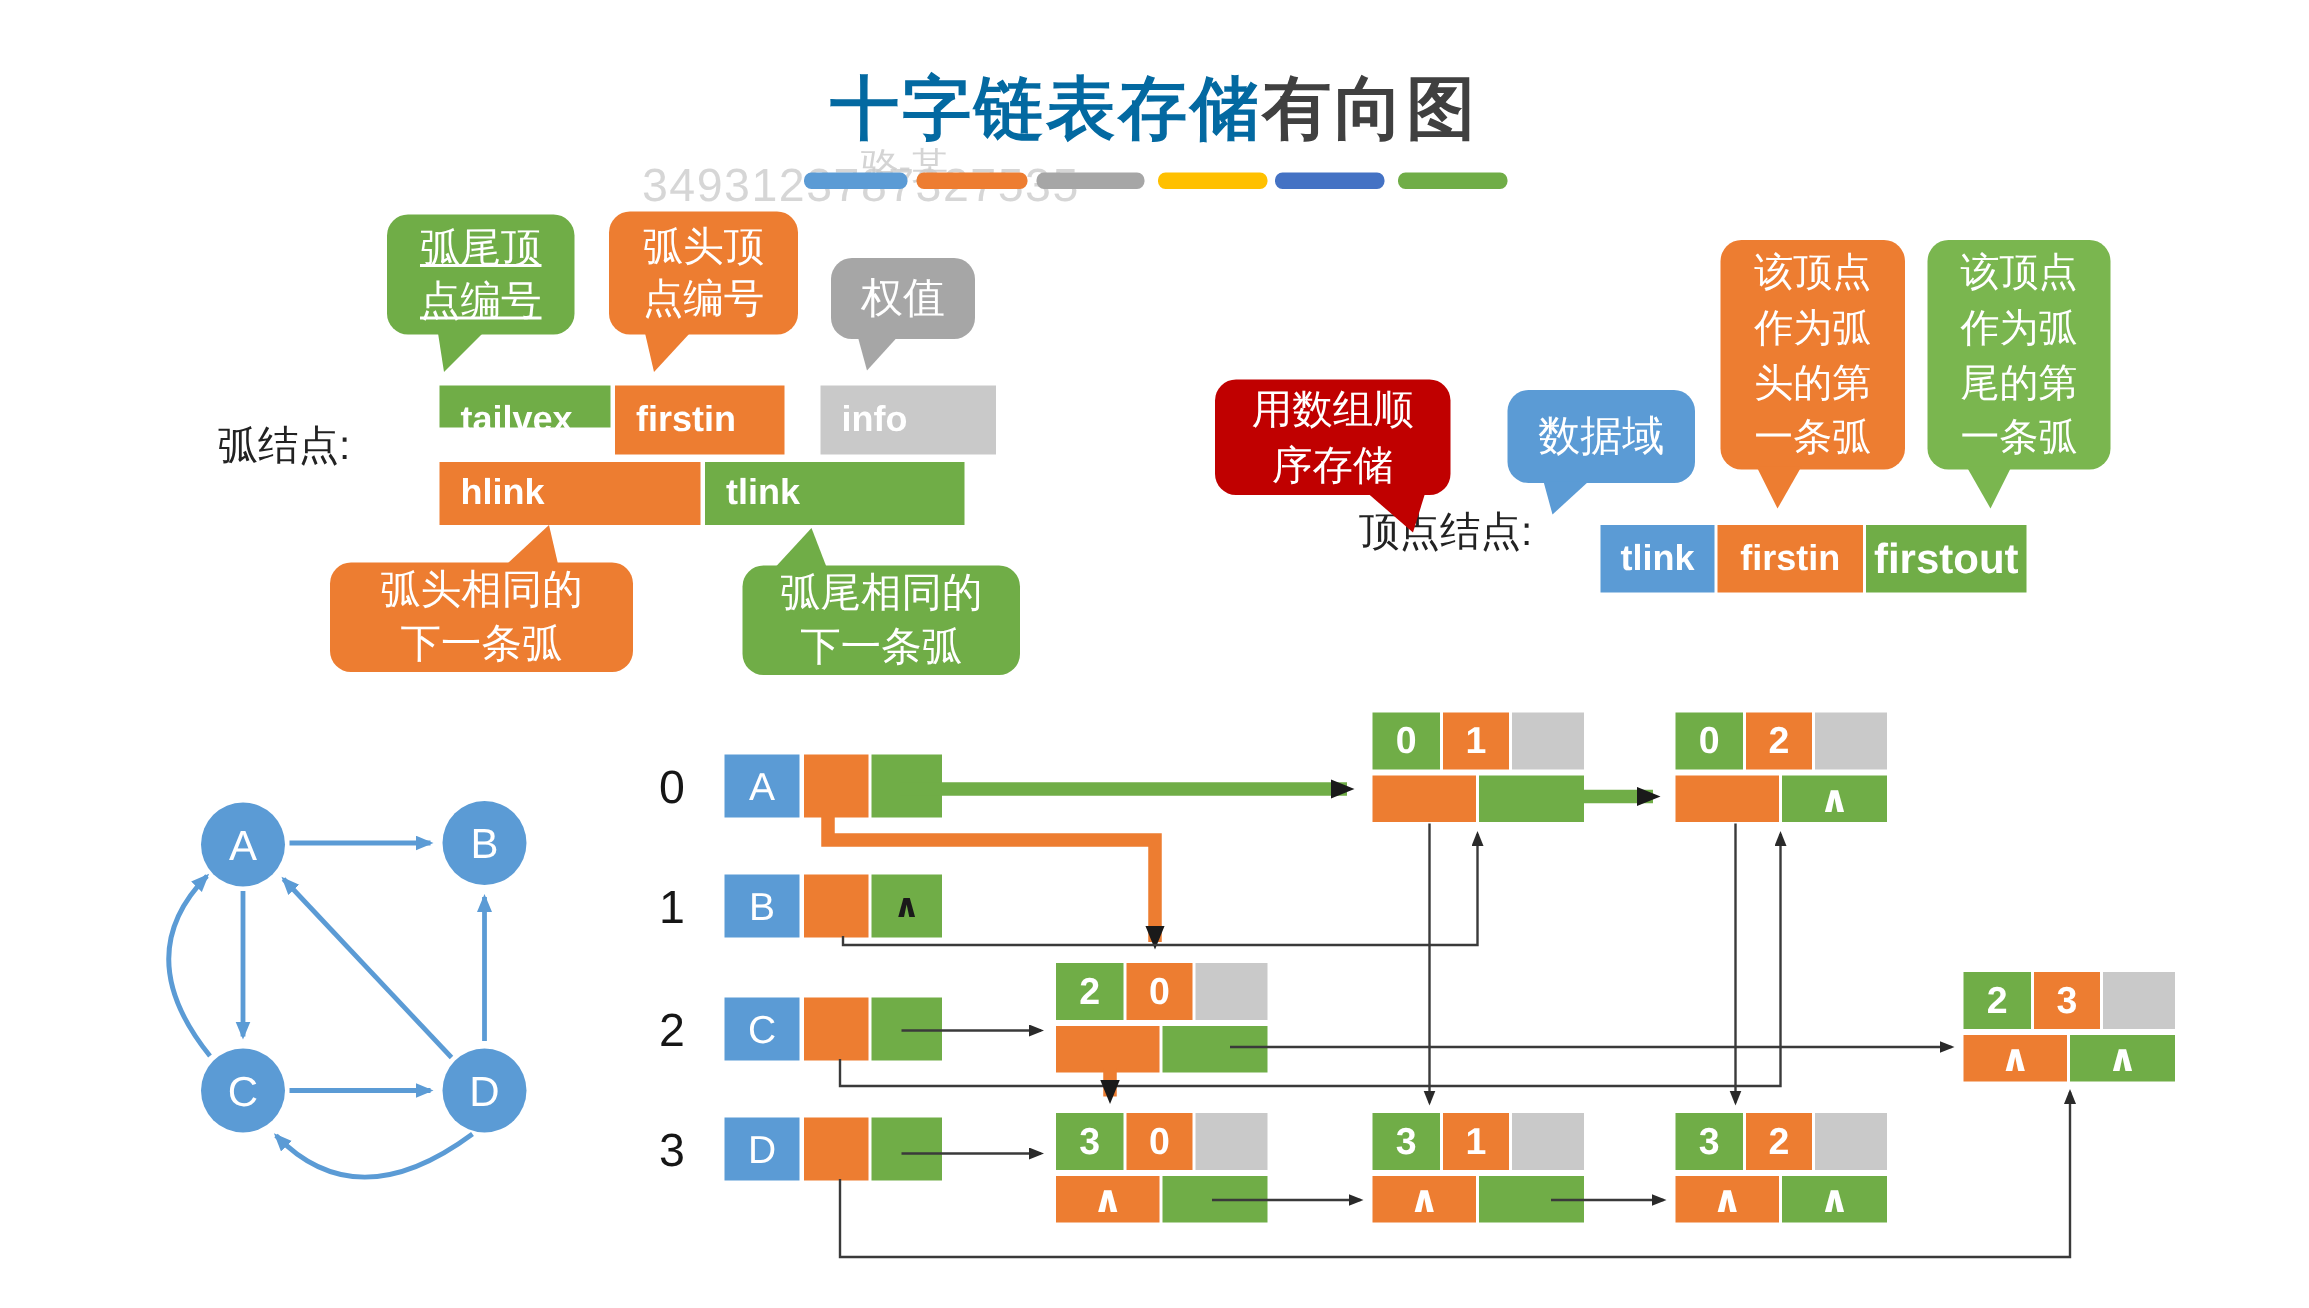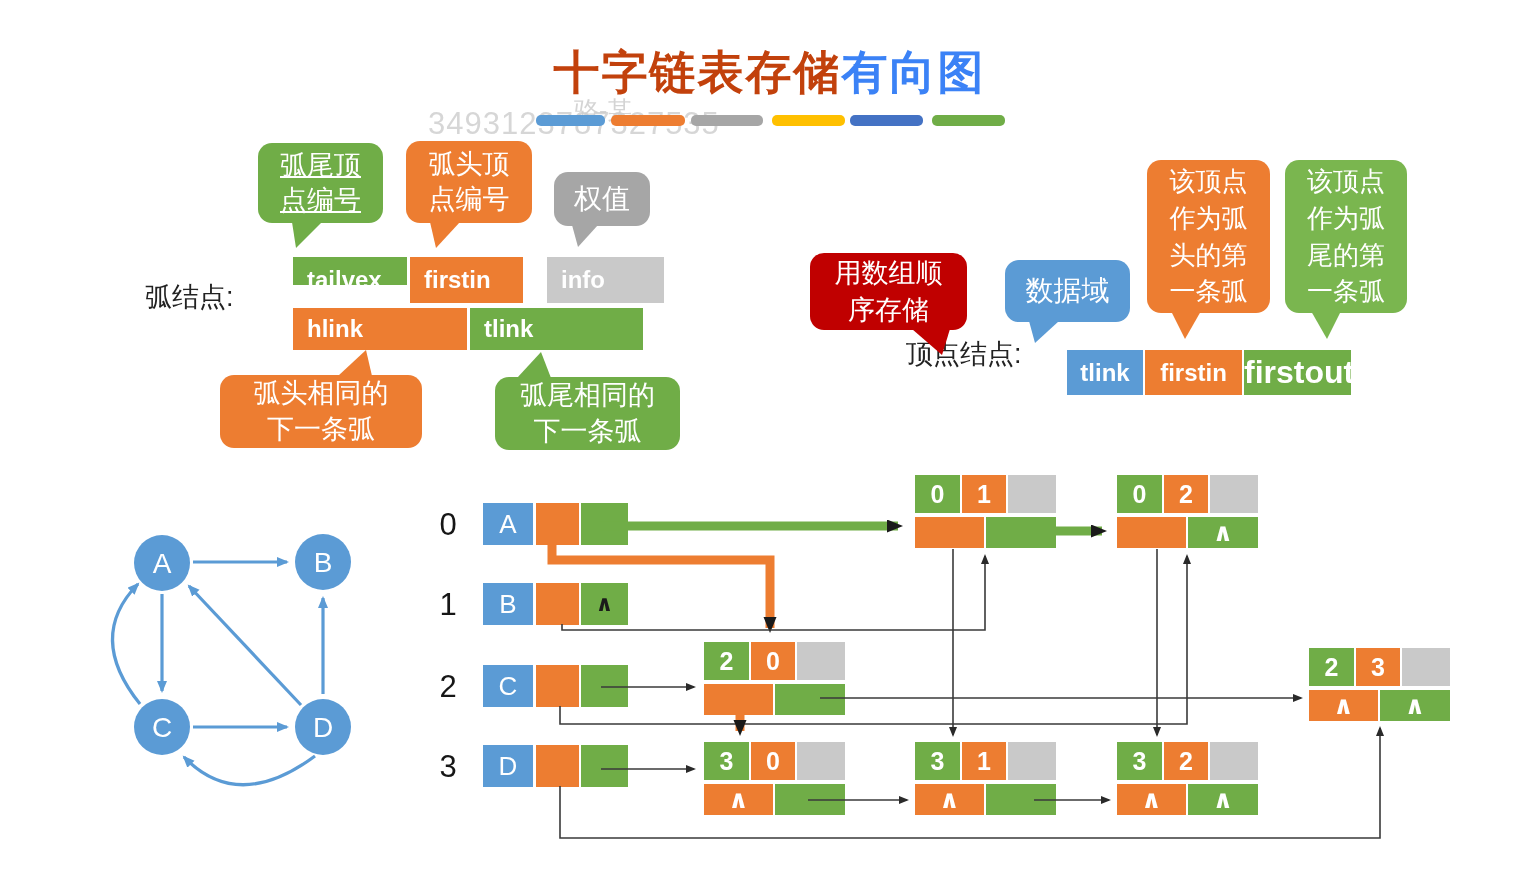--- a/index.html
+++ b/index.html
@@ -1,22 +1,22 @@
 <!DOCTYPE html>
 <html><head>
 <meta charset="utf-8">
 <style>
   html,body{margin:0;padding:0;background:#fff;}
   .canvas{position:relative;width:1539px;height:872px;background:#ffffff;overflow:hidden;
           font-family:"Liberation Sans","DejaVu Sans",sans-serif;}
 
   
   .title{position:absolute;left:0;right:0;top:42px;text-align:center;font-size:46px;font-weight:bold;letter-spacing:2px;}
-  .title .t-blue{color:#c2410c;text-align:right;}
-  .title .t-red{color:#3b82f6;}
+  .title .t-blue{color:#0369a1;text-align:right;}
+  .title .t-red{color:#404040;}
 
   
   .wm-name{position:absolute;left:574px;top:94px;font-size:25px;color:#c6c6c6;opacity:.75;z-index:1;}
   .wm-id{position:absolute;left:428px;top:106px;font-size:31px;color:#cdcdcd;opacity:.8;letter-spacing:1px;z-index:1;}
 
   
   #legend .bar{position:absolute;top:115px;height:11px;border-radius:5px;z-index:2;}
 
   
   .bubble{position:absolute;border-radius:14px;color:#fff;display:flex;align-items:center;justify-content:center;
@@ -152,21 +152,21 @@
   <div class="def-label" style="left:145px;top:279px;">弧结点:</div>
   <div class="cell lft c-green" style="left:293px;top:257px;width:114px;height:28px;line-height:46px;font-size:24px;">tailvex</div>
   <div class="cell lft c-orange" style="left:410px;top:257px;width:113px;height:46px;line-height:46px;font-size:24px;">firstin</div>
   <div class="cell lft c-gray" style="left:526px;top:257px;width:117px;height:46px;line-height:46px;font-size:24px;margin-left:21px;">info</div>
   <div class="cell lft c-green" style="left:470px;top:308px;width:173px;height:42px;line-height:42px;font-size:24px;">tlink</div>
   <div class="cell lft c-orange" style="left:293px;top:308px;width:174px;height:42px;line-height:42px;font-size:24px;">hlink</div>
 
   <div class="def-label" style="left:906px;top:332px;line-height:45px;">顶点结点:</div>
   <div class="cell ctr c-blue" style="left:1067px;top:350px;width:76px;height:45px;line-height:45px;font-size:24px;">tlink</div>
   <div class="cell ctr c-orange" style="left:1145px;top:350px;width:97px;height:45px;line-height:45px;font-size:24px;">firstin</div>
-  <div class="cell ctr c-green" style="left:1244px;top:350px;width:107px;height:45px;line-height:45px;font-size:32px;">firstout</div>
+  <div class="cell ctr c-green" style="left:1244px;top:350px;width:107px;height:45px;line-height:45px;font-size:28px;">firstout</div>
 
   <div id="vertex-list">
       <div class="vrow-label" style="left: 436px; top: 507px;">0</div>
       <div class="vcell c-blue" style="left: 483px; top: 503px; width: 50px;">A</div>
       <div class="vcell c-orange vnull" style="left: 536px; top: 503px; width: 43px;"></div>
       <div class="vcell c-green vnull" style="left: 581px; top: 503px; width: 47px;"></div>
       <div class="vrow-label" style="left: 436px; top: 587px;">1</div>
       <div class="vcell c-blue" style="left: 483px; top: 583px; width: 50px;">B</div>
       <div class="vcell c-orange vnull" style="left: 536px; top: 583px; width: 43px;"></div>
       <div class="vcell c-green vnull" style="left: 581px; top: 583px; width: 47px;">∧</div>

